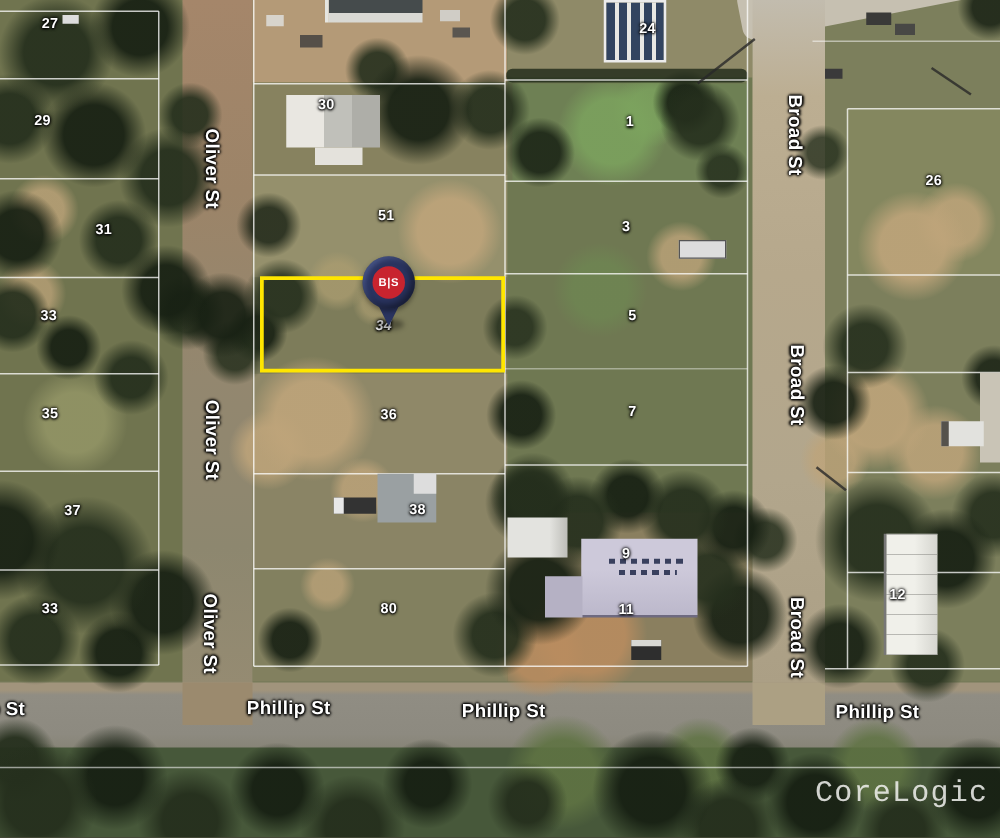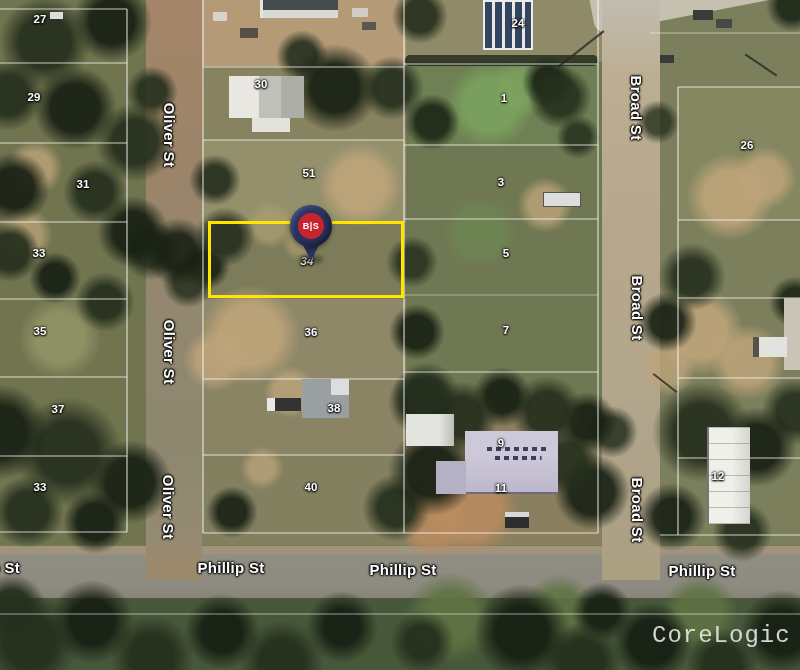--- a/index.html
+++ b/index.html
@@ -273,21 +273,21 @@
   <span class="lot-label" style="left:39px;top:184px;margin-left:44px;">31</span>
   <span class="lot-label" style="left:39px;top:253px;">33</span>
   <span class="lot-label" style="left:40px;top:331px;">35</span>
   <span class="lot-label" style="left:40px;top:409px;margin-left:18px;">37</span>
   <span class="lot-label" style="left:40px;top:487px;">33</span>
   <span class="lot-label" style="left:261px;top:84px;">30</span>
   <span class="lot-label" style="left:309px;top:173px;">51</span>
   <span class="lot-label" style="left:307px;top:261px;font-style:italic;">34</span>
   <span class="lot-label" style="left:311px;top:332px;">36</span>
   <span class="lot-label" style="left:334px;top:408px;">38</span>
-  <span class="lot-label" style="left:311px;top:487px;">40</span>
+  <span class="lot-label" style="left:311px;top:487px;">80</span>
   <span class="lot-label" style="left:518px;top:23px;">24</span>
   <span class="lot-label" style="left:504px;top:98px;">1</span>
   <span class="lot-label" style="left:501px;top:182px;">3</span>
   <span class="lot-label" style="left:506px;top:253px;">5</span>
   <span class="lot-label" style="left:506px;top:330px;">7</span>
   <span class="lot-label" style="left:501px;top:443px;">9</span>
   <span class="lot-label" style="left:501px;top:488px;">11</span>
   <span class="lot-label" style="left:747px;top:145px;">26</span>
   <span class="lot-label" style="left:718px;top:476px;">12</span>
 

